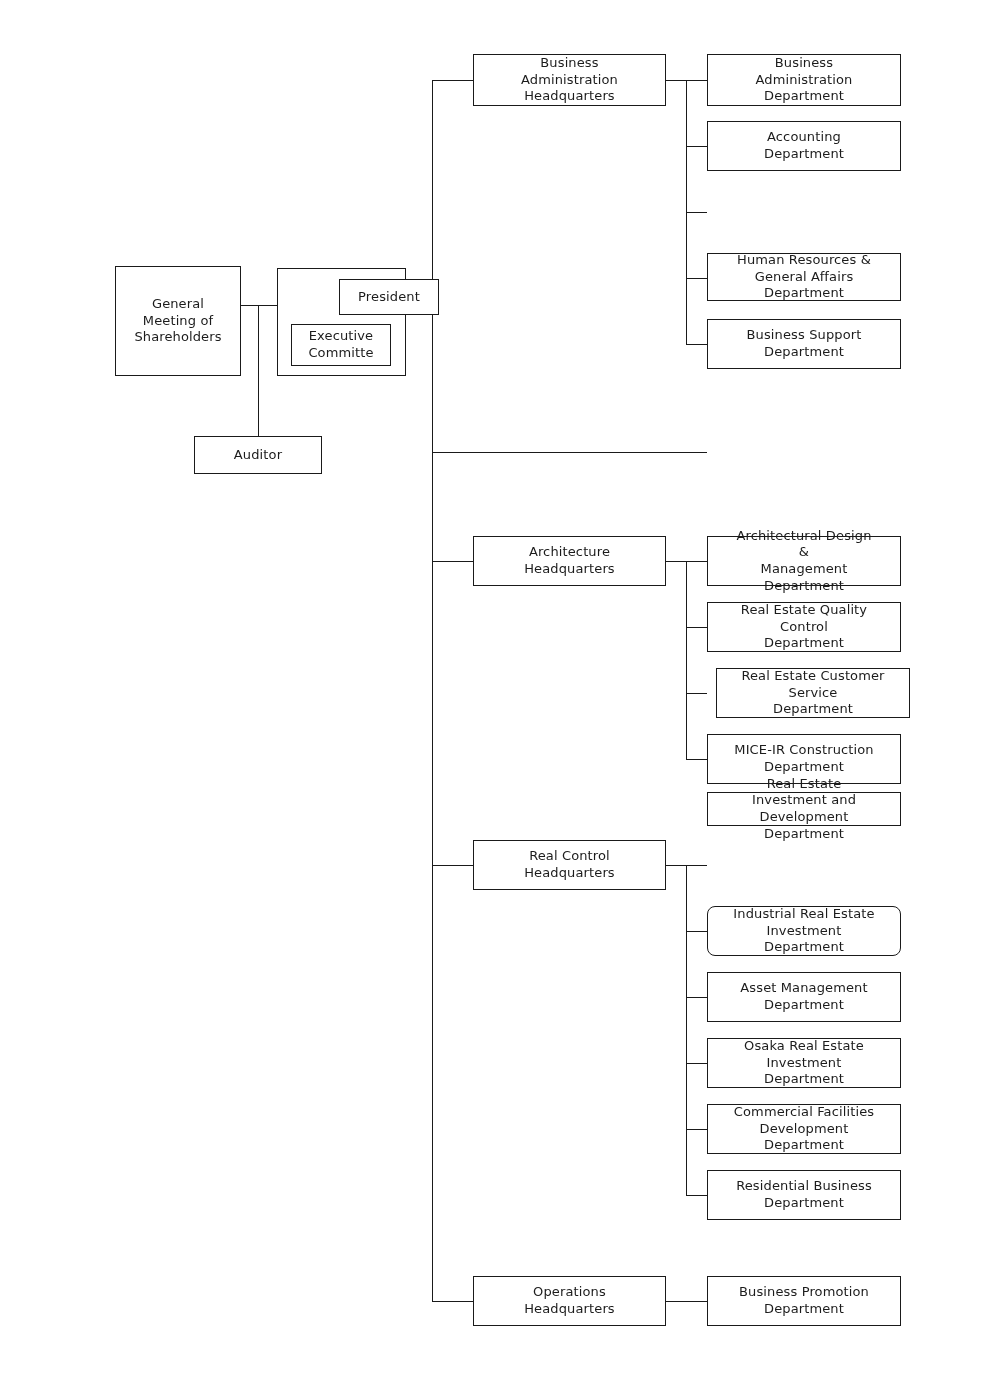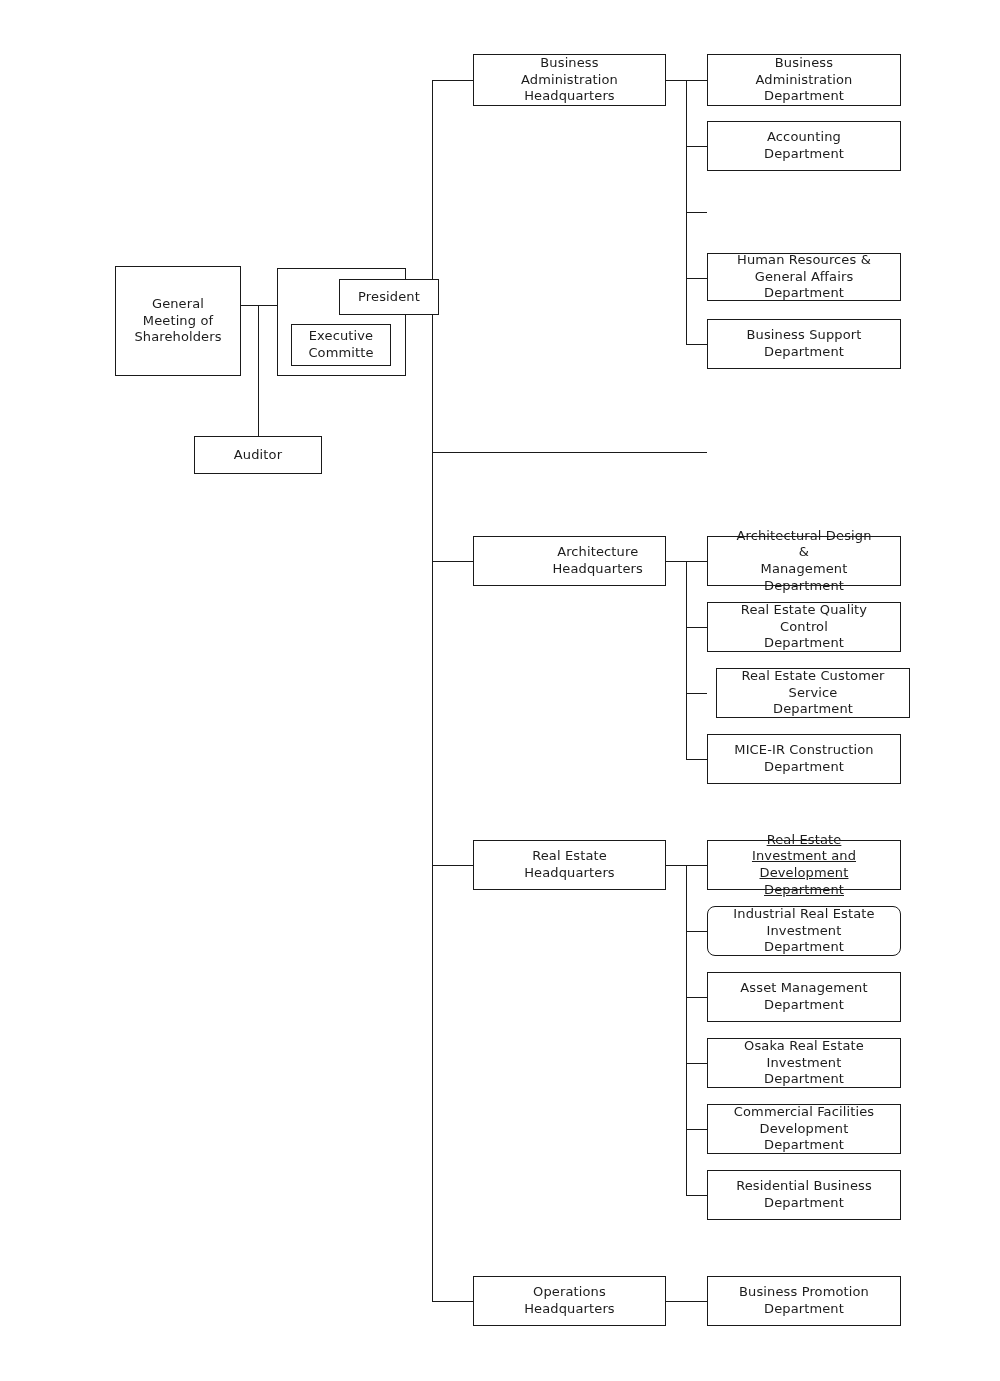--- a/index.html
+++ b/index.html
@@ -117,27 +117,27 @@
   <div class="node" style="left:291px; top:324px; width:100px; height:42px;">
     <span class="node-label">Executive
 Committe</span>
   </div>
 
   <div class="node" style="left:473px; top:54px; width:193px; height:52px;">
     <span class="node-label">Business Administration
 Headquarters</span>
   </div>
 
-  <div class="node" style="left:473px; top:536px; width:193px; height:50px;justify-content:flex-end;">
+  <div class="node" style="left:473px; top:536px; width:193px; height:50px;">
     <span class="node-label">Architecture
 Headquarters</span>
   </div>
 
   <div class="node" style="left:473px; top:840px; width:193px; height:50px;">
-    <span class="node-label">Real Estate
+    <span class="node-label">Real Control
 Headquarters</span>
   </div>
 
   <div class="node" style="left:473px; top:1276px; width:193px; height:50px;">
     <span class="node-label">Operations
 Headquarters</span>
   </div>
 
   <div class="node" style="left:707px; top:54px; width:194px; height:52px;">
     <span class="node-label">Business Administration
@@ -166,21 +166,21 @@
   </div>
   <div class="node" style="left:707px; top:668px; width:194px; height:50px;margin-left:9px;">
     <span class="node-label">Real Estate Customer Service
 Department</span>
   </div>
   <div class="node" style="left:707px; top:734px; width:194px; height:50px;">
     <span class="node-label">MICE-IR Construction
 Department</span>
   </div>
 
-  <div class="node" style="left:707px; top:840px; width:194px; height:50px;text-decoration:underline;">
+  <div class="node" style="left:707px; top:792px; width:194px; height:34px;">
     <span class="node-label">Real Estate Investment and
 Development Department</span>
   </div>
   <div class="node" style="left:707px; top:906px; width:194px; height:50px;border-radius:8px;">
     <span class="node-label">Industrial Real Estate
 Investment Department</span>
   </div>
   <div class="node" style="left:707px; top:972px; width:194px; height:50px;">
     <span class="node-label">Asset Management
 Department</span>

